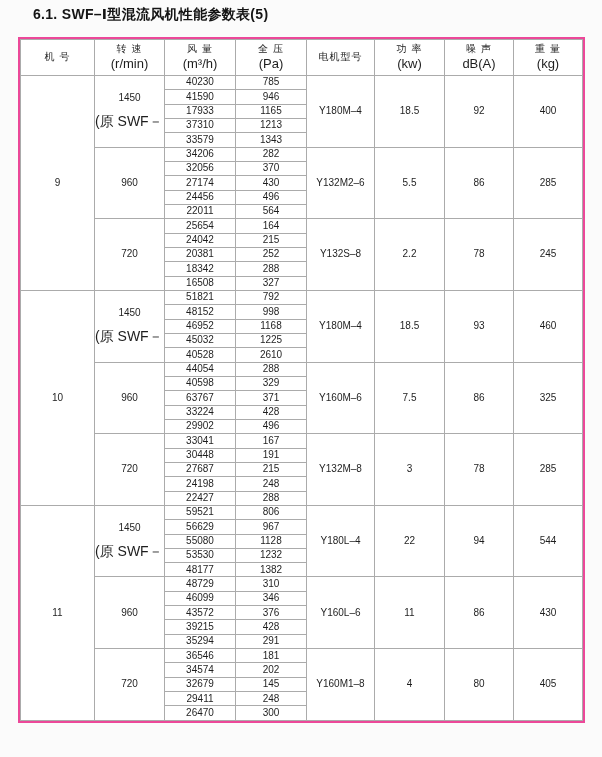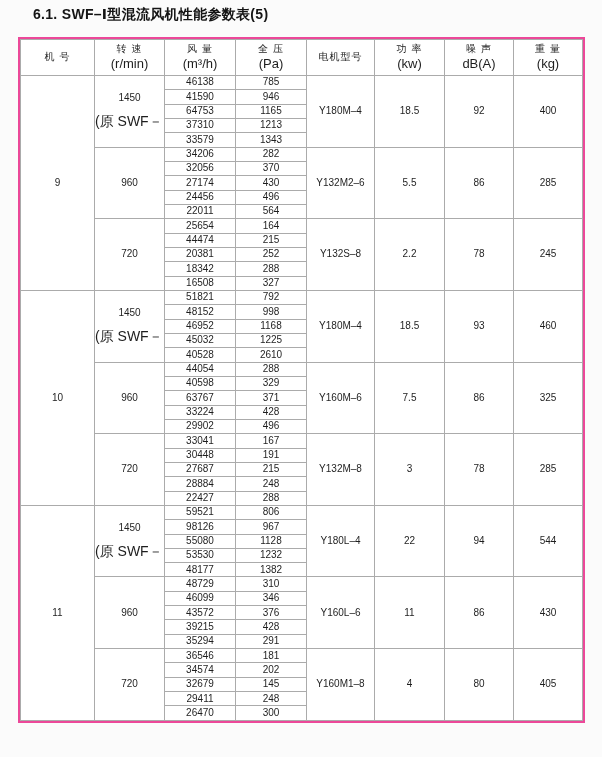--- a/index.html
+++ b/index.html
@@ -105,33 +105,33 @@
             </th>
           </tr>
         </thead>
       <tbody id="tbody">
           <tr>
             <td rowspan="15" class="num">9</td>
             <td rowspan="5" class="num">
               <div>1450</div>
               <div class="speed-note">(原 SWF－Ⅲ)</div>
             </td>
-            <td class="num">46138</td>
+            <td class="num">40230</td>
             <td class="num">785</td>
             <td rowspan="5" class="num">Y180M–4</td>
             <td rowspan="5" class="num">18.5</td>
             <td rowspan="5" class="num">92</td>
             <td rowspan="5" class="num">400</td>
           </tr>
           <tr>
             <td class="num">41590</td>
             <td class="num">946</td>
           </tr>
           <tr>
-            <td class="num">64753</td>
+            <td class="num">17933</td>
             <td class="num">1165</td>
           </tr>
           <tr>
             <td class="num">37310</td>
             <td class="num">1213</td>
           </tr>
           <tr>
             <td class="num">33579</td>
             <td class="num">1343</td>
           </tr>
@@ -167,21 +167,21 @@
               <div>720</div>
             </td>
             <td class="num">25654</td>
             <td class="num">164</td>
             <td rowspan="5" class="num">Y132S–8</td>
             <td rowspan="5" class="num">2.2</td>
             <td rowspan="5" class="num">78</td>
             <td rowspan="5" class="num">245</td>
           </tr>
           <tr>
-            <td class="num">44474</td>
+            <td class="num">24042</td>
             <td class="num">215</td>
           </tr>
           <tr>
             <td class="num">20381</td>
             <td class="num">252</td>
           </tr>
           <tr>
             <td class="num">18342</td>
             <td class="num">288</td>
           </tr>
@@ -258,42 +258,42 @@
           </tr>
           <tr>
             <td class="num shaded">30448</td>
             <td class="num shaded">191</td>
           </tr>
           <tr>
             <td class="num shaded">27687</td>
             <td class="num shaded">215</td>
           </tr>
           <tr>
-            <td class="num shaded">28884</td>
+            <td class="num shaded">24198</td>
             <td class="num shaded">248</td>
           </tr>
           <tr>
             <td class="num shaded">22427</td>
             <td class="num shaded">288</td>
           </tr>
           <tr>
             <td rowspan="15" class="num">11</td>
             <td rowspan="5" class="num">
               <div>1450</div>
               <div class="speed-note">(原 SWF－Ⅲ)</div>
             </td>
             <td class="num">59521</td>
             <td class="num">806</td>
             <td rowspan="5" class="num">Y180L–4</td>
             <td rowspan="5" class="num">22</td>
             <td rowspan="5" class="num">94</td>
             <td rowspan="5" class="num">544</td>
           </tr>
           <tr>
-            <td class="num">98126</td>
+            <td class="num">56629</td>
             <td class="num">967</td>
           </tr>
           <tr>
             <td class="num">55080</td>
             <td class="num">1128</td>
           </tr>
           <tr>
             <td class="num">53530</td>
             <td class="num">1232</td>
           </tr>

